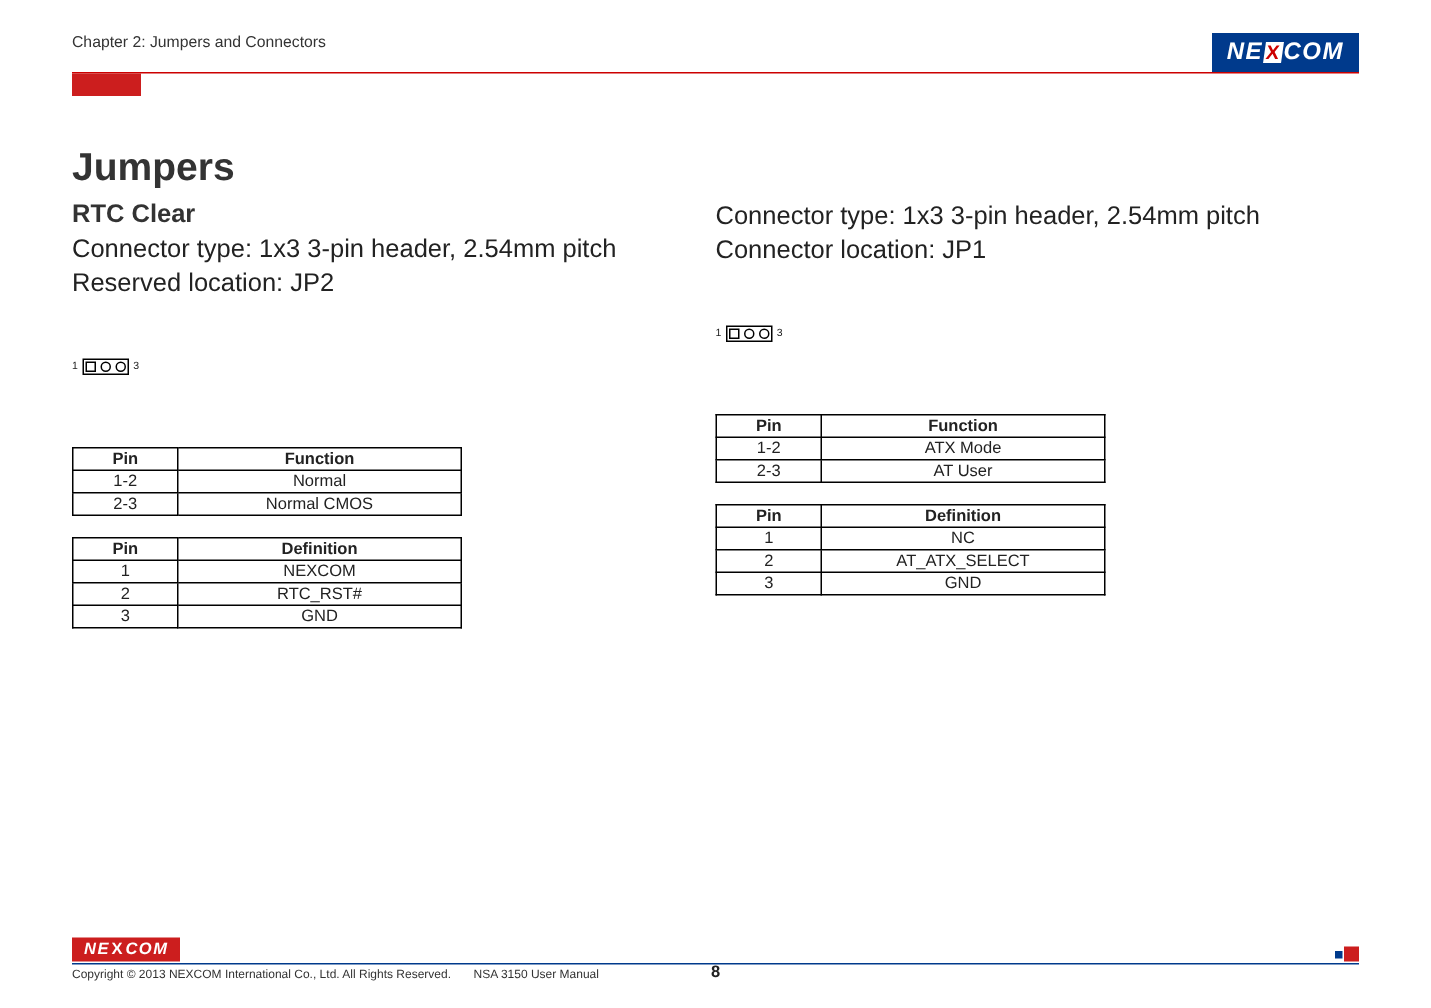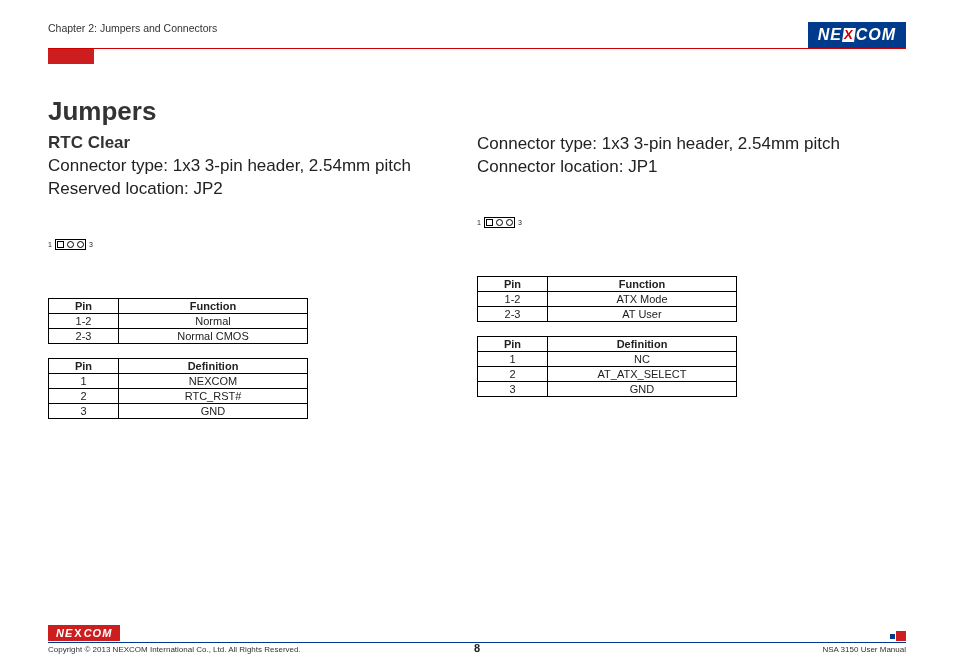--- a/index.html
+++ b/index.html
@@ -155,23 +155,23 @@
   .footer-deco .sq-big { width:10px; height:10px; background:#cc1e1e; }
   .footer-deco .sq-sm  { width:5px; height:5px; background:#003a8c; margin-right:1px; }
   .footer-line {
     height: 1px;
     background: #003a8c;
     width: 100%;
     margin-bottom: 2px;
   }
   .footer-text-row {
     display: flex;
-    justify-content: space-between;
     font-size: 8px;
     color: #333;
+    gap: 15px;
   }
   .page-num {
     position: absolute;
     bottom: 18px;
     left: 0; right: 0;
     text-align: center;
     font-size: 11px;
     font-weight: 700;
   }
 </style>

